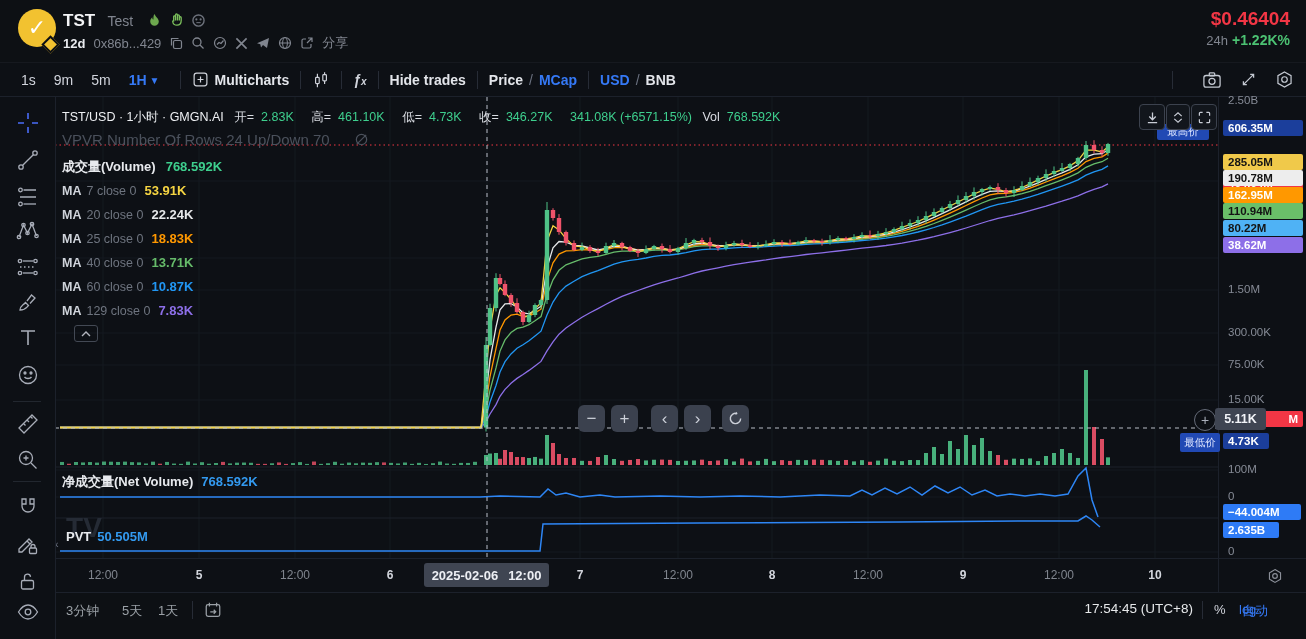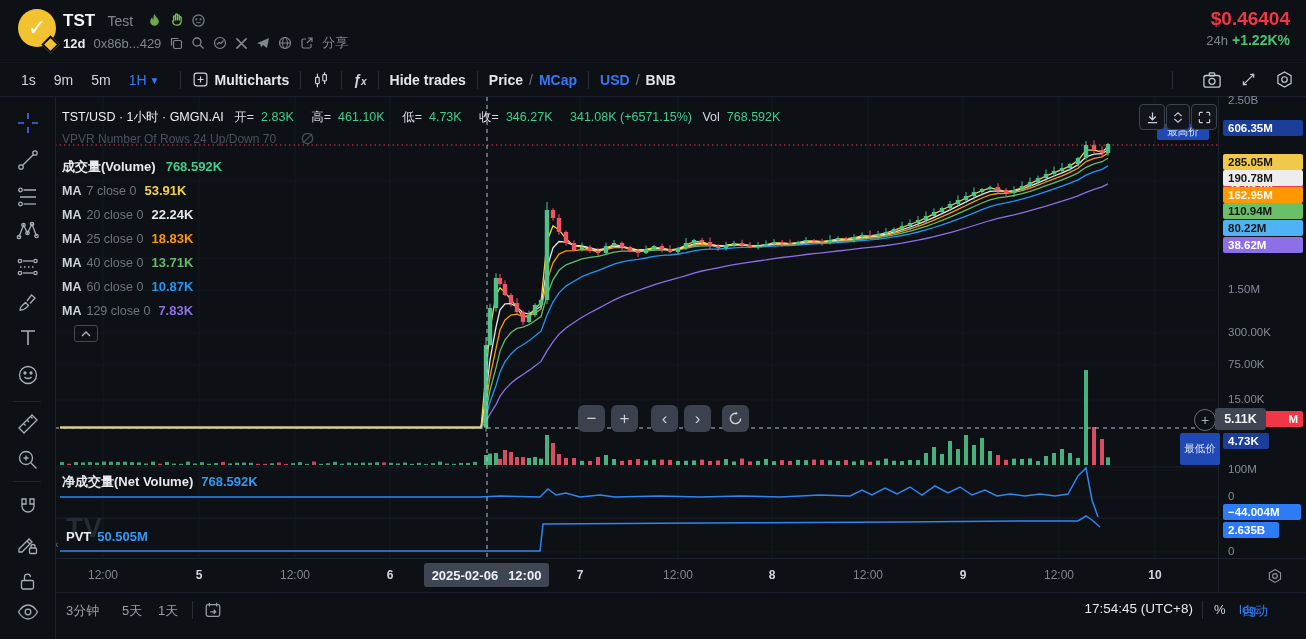--- a/index.html
+++ b/index.html
@@ -17,37 +17,37 @@
   .row2{left:63px;top:34px;font-size:13px;display:flex;align-items:center;gap:8px;color:#80858f;}
   .age{color:#e8eaee;font-weight:bold;}
   #price-big{right:16px;top:8px;font-size:19px;font-weight:bold;color:#f23645;text-align:right;}
   #price-sub{right:16px;top:32px;font-size:13px;text-align:right;color:#80858f;}
   #price-sub b{color:#4cc273;font-size:14px;margin-left:4px;}
   
   #toolbar{left:0;top:62px;width:1306px;height:35px;border-top:1px solid #16191f;border-bottom:1px solid #1c212b;
            display:flex;align-items:center;padding:0 12px;box-sizing:border-box;font-size:14px;}
   .vsep{width:1px;height:18px;background:#272c36;margin:0 11px;flex:none;}
   .tf{margin:0 9px;color:#d1d4dc;cursor:pointer;}
-  .tf.active{color:#3579f6;font-weight:normal;}
+  .tf.active{color:#3579f6;font-weight:bold;}
   .caret{display:inline-block;margin-left:3px;color:#3579f6;font-size:10px;vertical-align:1px;}
   .tbtn{display:flex;align-items:center;gap:6px;color:#e3e5ea;font-weight:bold;cursor:pointer;}
   .tlight{font-weight:normal;color:#6b7280;}
   .blue{color:#3579f6;}
   #tool-right{margin-left:auto;display:flex;align-items:center;gap:18px;}
   
   #sidebar{left:0;top:97px;width:55px;height:542px;border-right:1px solid #1c212b;background:#0d1015;z-index:5;}
   .sideicon{position:absolute;left:16px;width:24px;height:24px;cursor:pointer;}
   .sdivider{position:absolute;left:13px;width:28px;height:1px;background:#22272f;}
   
   #chartwrap{left:55px;top:97px;width:1163px;height:461px;}
   #symline{left:62px;top:109px;font-size:12.5px;color:#d9dce2;white-space:nowrap;z-index:3;}
   #symline .v{color:#3ecf8e;}
   #symline .t{font-weight:bold;color:#eef0f3;font-weight:500;}
   #symline span{margin-right:7px;}
-  #vpvrline{left:62px;top:131px;font-size:12px;color:#4b515c;display:flex;align-items:center;gap:24px;z-index:3;}
+  #vpvrline{left:62px;top:131px;font-size:15px;color:#4b515c;display:flex;align-items:center;gap:24px;z-index:3;}
   #legend{z-index:3;}
   .lrow{position:absolute;left:62px;font-size:12.5px;white-space:nowrap;}
   .lrow .ma{font-weight:bold;color:#cfd3da;}
   .lrow .params{color:#6e747f;margin-left:5px;}
   .lrow .val{font-weight:bold;margin-left:8px;font-size:13px;}
   #vol-row b{color:#e8eaee;font-size:13px;}
   #vol-row .val{color:#3ecf8e;font-weight:bold;margin-left:10px;font-size:13px;}
   #legend-collapse{left:74px;top:325px;width:22px;height:15px;border:1px solid #434954;border-radius:3px;
       display:flex;align-items:center;justify-content:center;z-index:3;cursor:pointer;}
   .ctrl{position:absolute;top:405px;width:27px;height:27px;background:#3b414e;border-radius:6px;z-index:4;
@@ -713,21 +713,21 @@
     <svg width="12" height="13" viewBox="0 0 12 14">
         <path d="M2 5.5L6 2l4 3.5M2 8.5L6 12l4-3.5" fill="none" stroke="#c9cdd6" stroke-width="1.3"></path>
       </svg>
   </div>
   <div class="topbtn" style="left:1191px;">
     <svg width="13" height="13" viewBox="0 0 14 14">
         <path d="M1.5 5V2.5A1 1 0 0 1 2.5 1.5H5M9 1.5h2.5a1 1 0 0 1 1 1V5M12.5 9v2.5a1 1 0 0 1-1 1H9M5 12.5H2.5a1 1 0 0 1-1-1V9" fill="none" stroke="#c9cdd6" stroke-width="1.3"></path>
       </svg>
   </div>
   <div class="cnbadge" style="left:1157px;top:124px;width:52px;height:16px;z-index:1;">最高价</div>
-  <div class="cnbadge" style="left:1180px;top:433px;width:40px;height:32px;z-index:5;">最低价</div>
+  <div class="cnbadge" style="left:1180px;top:433px;width:40px;height:19px;z-index:5;">最低价</div>
 
   <div id="cross-plus" class="abs">+</div>
   <div id="cross-price" class="abs">5.11K</div>
   <div id="panel-handle" class="abs">‹</div>
 
   <div id="watermark" class="abs">TV</div>
   <div id="netvol-row" class="abs">
     <b>净成交量(Net Volume)</b><span class="val">768.592K</span>
   </div>
   <div id="pvt-row" class="abs">

